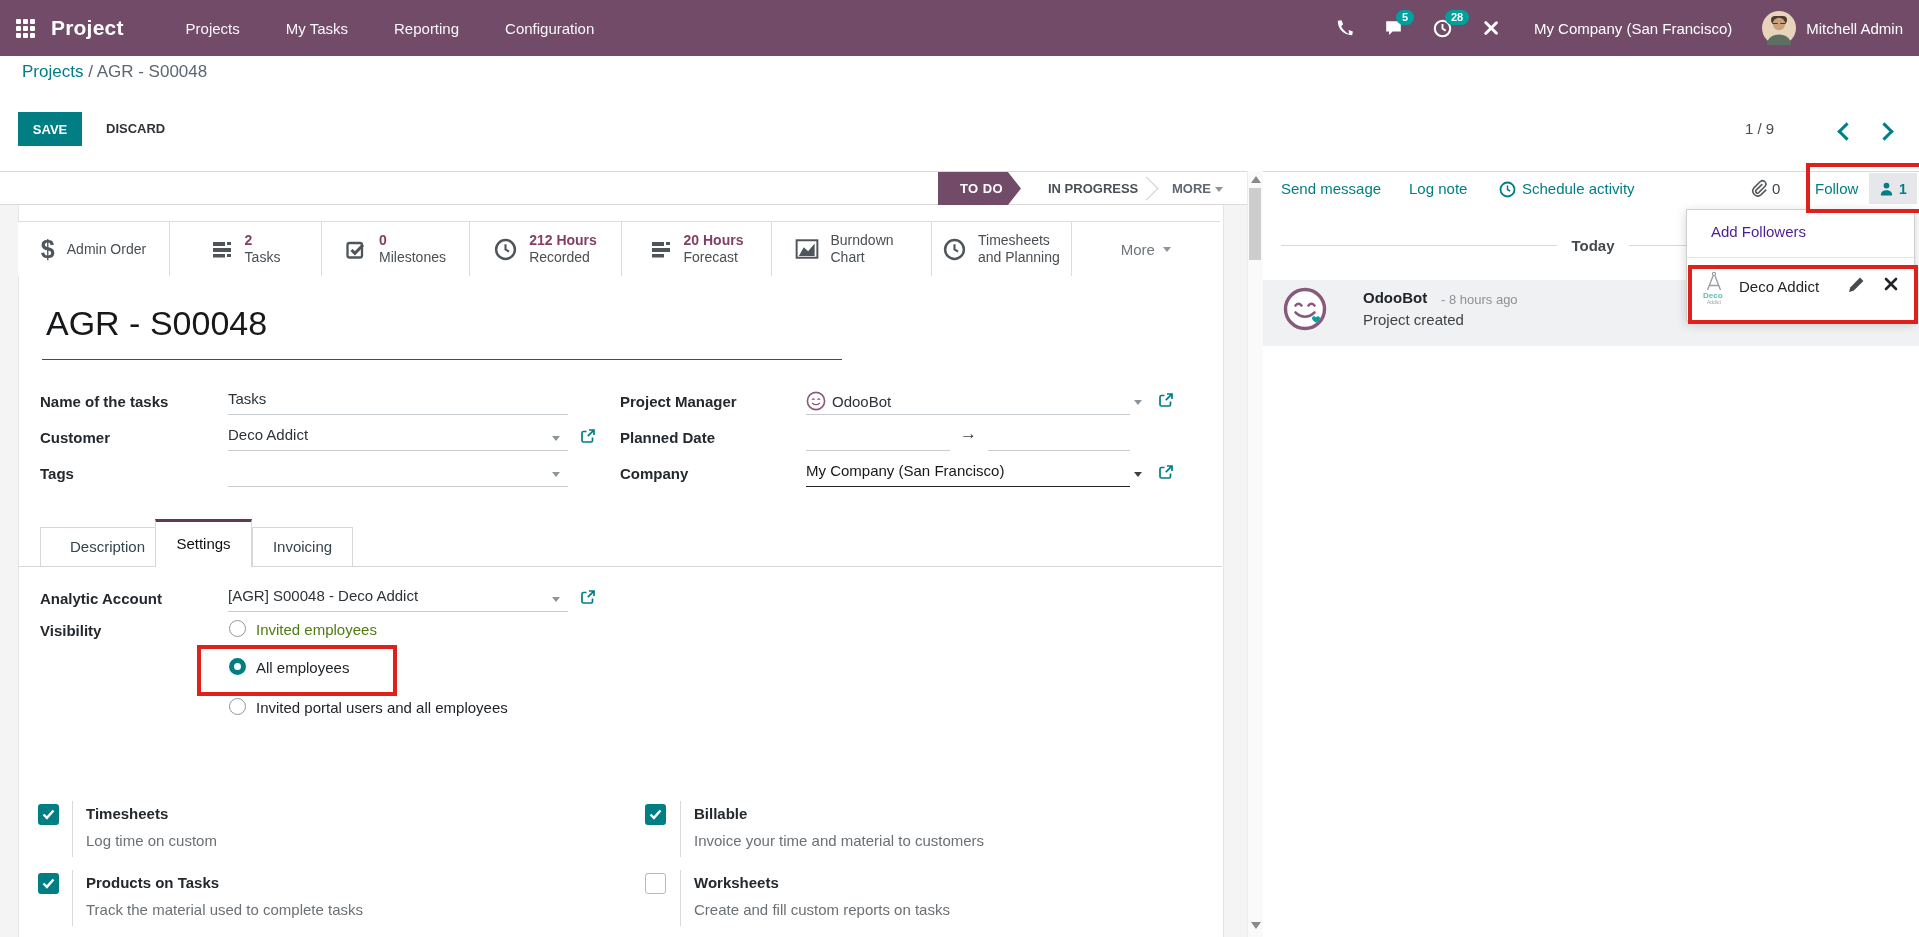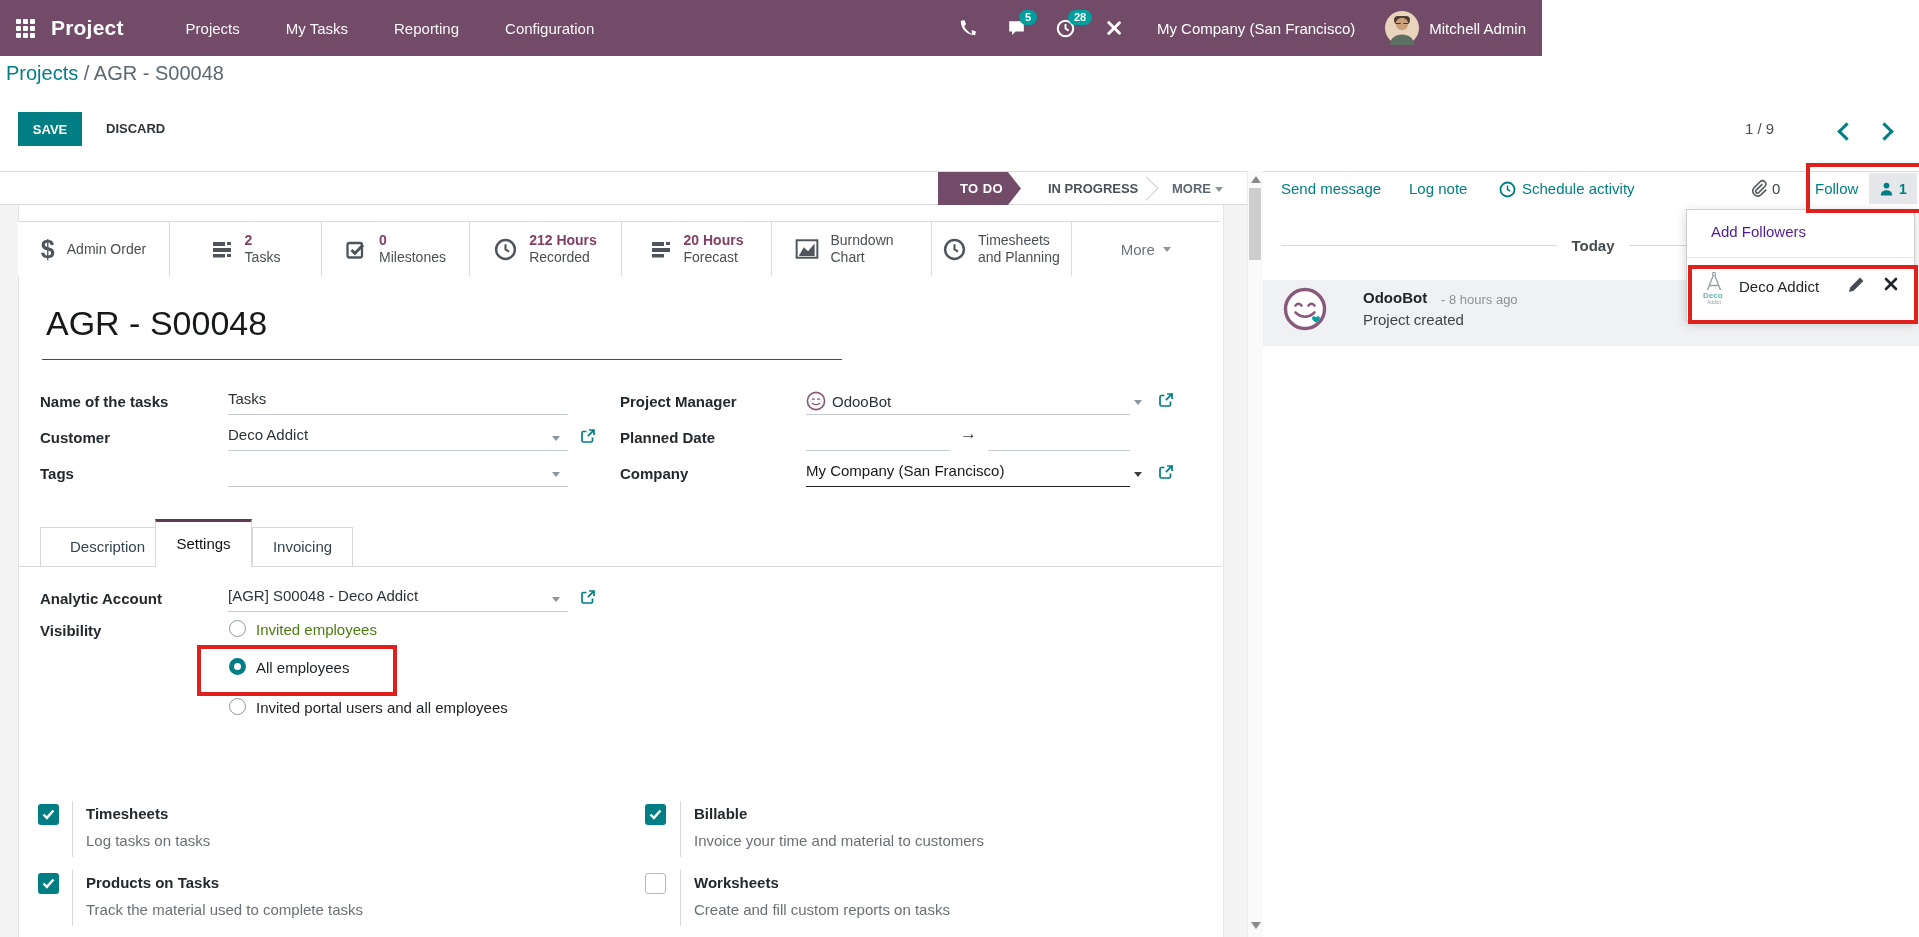--- a/index.html
+++ b/index.html
@@ -1,33 +1,33 @@
 <!DOCTYPE html>
 <html><head>
 <meta charset="utf-8">
 <style>
   html,body{margin:0;padding:0}
   body{width:1919px;height:937px;position:relative;overflow:hidden;background:#fff;
        font-family:"Liberation Sans","DejaVu Sans",sans-serif;color:#212529;font-size:15px}
   .abs{position:absolute}
   
-  .topbar{left:0;top:0;width:1542px;height:56px;background:#714B67;display:flex;align-items:center;color:#fff}
+  .topbar{left:0;top:0;width:1919px;height:56px;background:#714B67;display:flex;align-items:center;color:#fff}
   .grid-icon{display:grid;grid-template-columns:repeat(3,5px);grid-gap:2px;margin:0 16px 0 16px;cursor:pointer}
   .grid-icon i{width:5px;height:5px;background:#fff;border-radius:1px;display:block}
   .brand{font-size:21px;font-weight:bold;margin-right:62px;letter-spacing:.2px}
   .menu{font-size:15px;margin-right:46px;cursor:pointer;opacity:.96}
   .top-right{margin-left:auto;display:flex;align-items:center;padding-right:16px}
   .tb-ic{position:relative;margin-left:30px;cursor:pointer;display:flex;align-items:center}
   .badge{position:absolute;top:-9px;left:12px;background:#00A09D;color:#fff;font-size:11px;font-weight:bold;
          border-radius:9px;padding:2px 6px;line-height:11px}
   .company-name{margin-left:34px;font-size:15px;cursor:pointer}
   .user-chip{display:flex;align-items:center;margin-left:30px;cursor:pointer}
   .user-chip span{margin-left:10px}
   
-  .breadcrumb{left:6px;top:62px;font-size:20px}
+  .breadcrumb{left:22px;top:62px;font-size:17px}
   .bc-link{color:#017e84;cursor:pointer}
   .bc-rest{color:#5d6770}
   .btn-save{left:18px;top:112px;width:64px;height:34px;background:#017e84;color:#fff;border:none;
             font-weight:bold;font-size:13px;cursor:pointer;font-family:inherit}
   .btn-discard{left:98px;top:112px;height:34px;line-height:34px;font-weight:bold;font-size:13px;color:#2f3338;
                cursor:pointer;padding:0 8px}
   .pager{left:1745px;top:120px;font-size:15px;color:#4c4c4c}
   .pg-chev{width:10px;height:10px;border-left:3px solid #017e84;border-bottom:3px solid #017e84;cursor:pointer}
   .chev-l{left:1840px;top:125px;transform:rotate(45deg)}
   .chev-r{left:1878px;top:125px;transform:rotate(-135deg)}
@@ -330,21 +330,21 @@
 <div class="radio" style="left:229px;top:698px"></div>
 <div class="abs fvalue" style="left:256px;top:699px;color:#212529">Invited portal users and all employees</div>
 
 <div class="cb on" style="left:38px;top:804px">
     <svg width="13" height="11" viewBox="0 0 13 11">
       <path d="M1.5 5.5l3.4 3.4L11.5 1.5" fill="none" stroke="#fff" stroke-width="2.4"></path>
     </svg>
   </div>
 <div class="vdiv" style="left:72px;top:801px;height:56px"></div>
 <div class="feat-title" style="left:86px;top:805px">Timesheets</div>
-<div class="feat-desc" style="left:86px;top:832px">Log tasks on tasks</div>
+<div class="feat-desc" style="left:86px;top:832px">Log time on custom</div>
 
 <div class="cb on" style="left:645px;top:804px">
     <svg width="13" height="11" viewBox="0 0 13 11">
       <path d="M1.5 5.5l3.4 3.4L11.5 1.5" fill="none" stroke="#fff" stroke-width="2.4"></path>
     </svg>
   </div>
 <div class="vdiv" style="left:680px;top:801px;height:56px"></div>
 <div class="feat-title" style="left:694px;top:805px">Billable</div>
 <div class="feat-desc" style="left:694px;top:832px">Invoice your time and material to customers</div>
 

